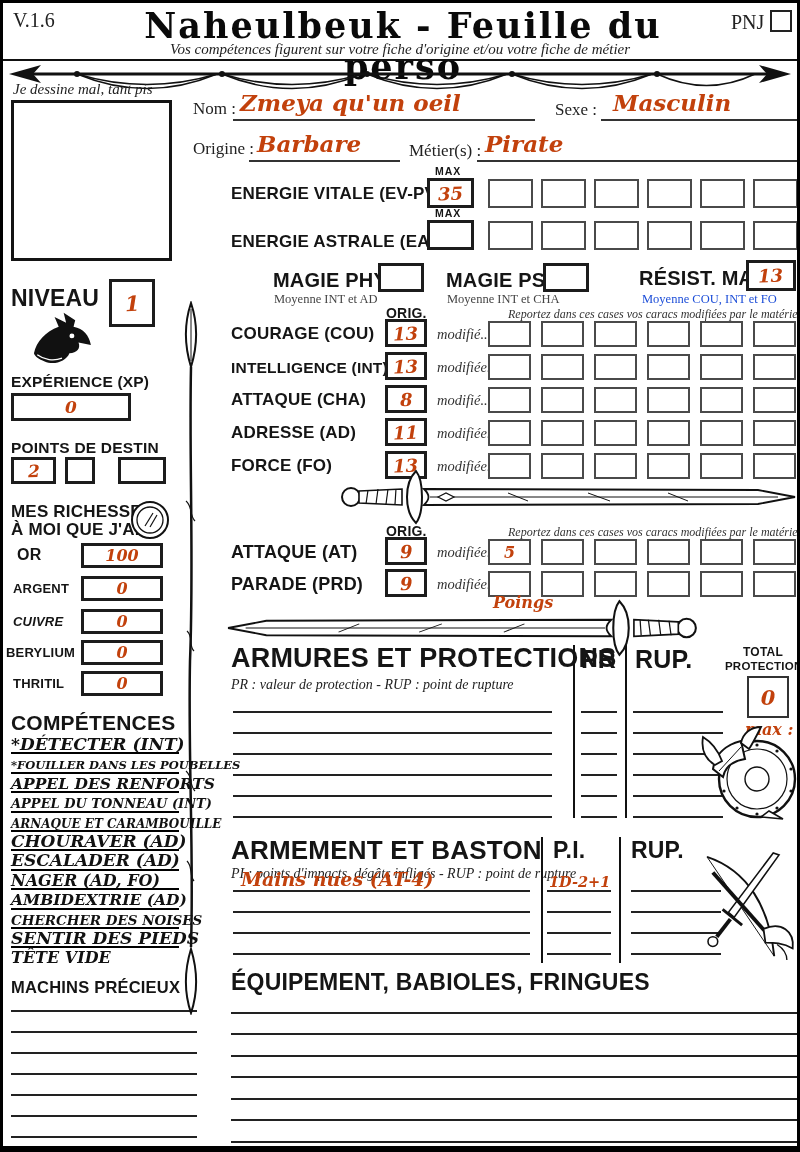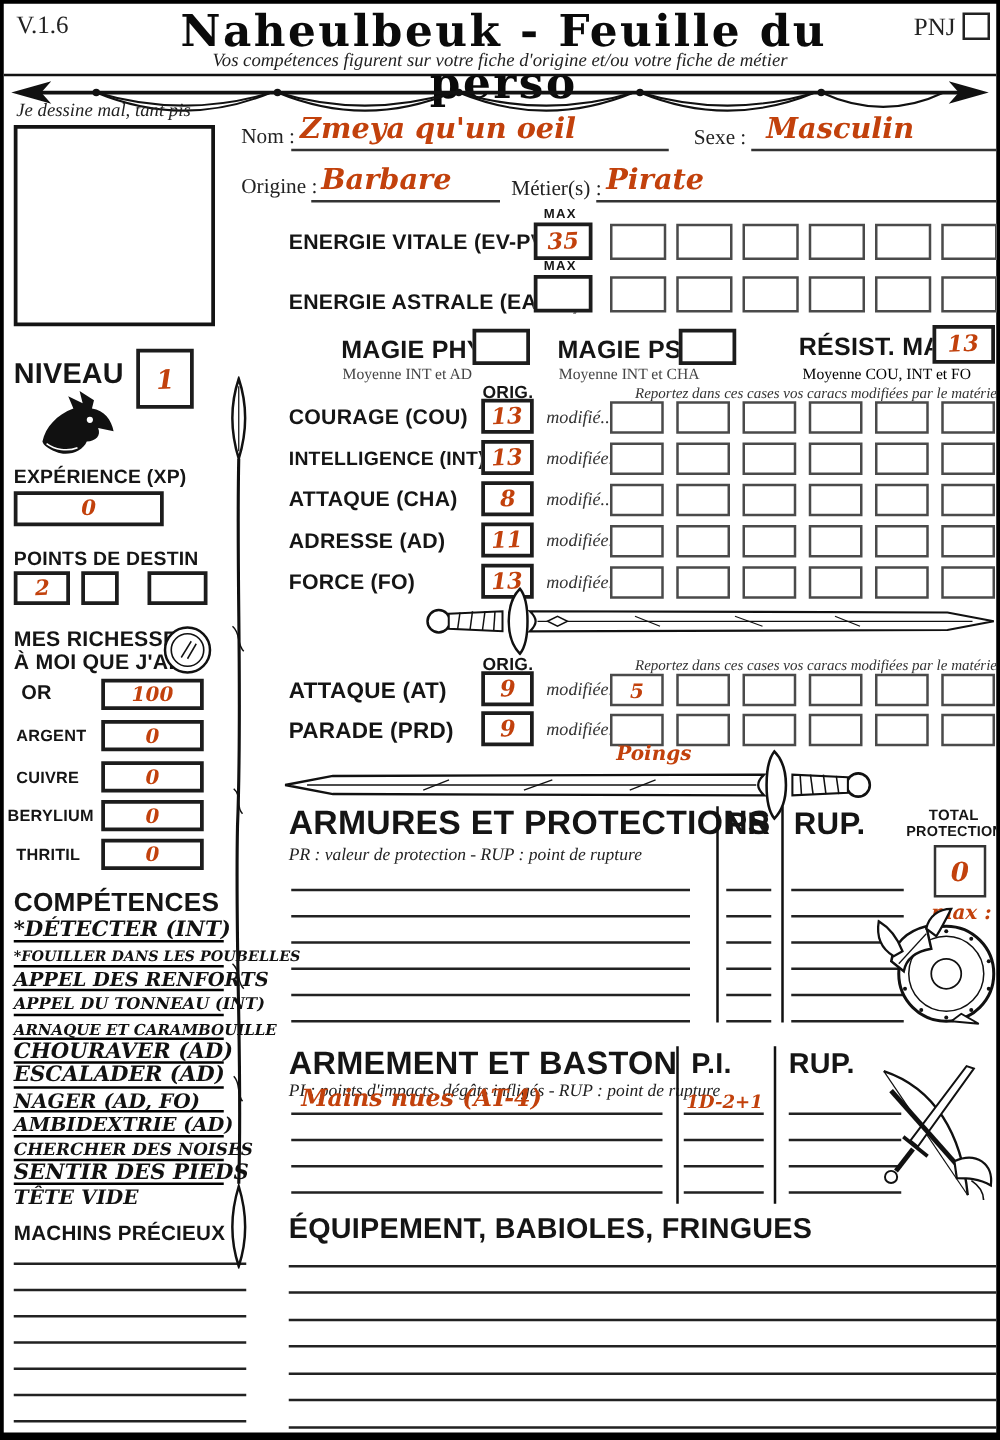--- a/index.html
+++ b/index.html
@@ -139,21 +139,21 @@
         <span class="hw" style="font-size:16px;">100</span>
       </span>
   </div>
   <div class="cur-row abs" style="top:573px;">
     <span class="cur-lbl lbl" style="left:10px;">ARGENT</span>
     <span class="cur-box box3">
         <span class="hw" style="font-size:16px;">0</span>
       </span>
   </div>
   <div class="cur-row abs" style="top:606px;">
-    <span class="cur-lbl lbl" style="left:10px;">CUIVRE</span>
+    <span class="cur-lbl lbl" style="left:10px;font-style:italic;">CUIVRE</span>
     <span class="cur-box box3">
         <span class="hw" style="font-size:16px;">0</span>
       </span>
   </div>
   <div class="cur-row abs" style="top:637px;">
     <span class="cur-lbl lbl" style="left:3px;text-align:right;">BERYLIUM</span>
     <span class="cur-box box3">
         <span class="hw" style="font-size:16px;">0</span>
       </span>
   </div>
@@ -259,21 +259,21 @@
   <div class="abs lbl" style="left:443px;top:266px;font-size:20px;">MAGIE PSY.</div>
   <div class="abs box3" style="left:540px;top:260px;width:46px;height:29px;">
       <span class="hw hw-in"></span>
     </div>
   <div class="abs ser" style="left:444px;top:289px;font-size:12.5px;color:#444;">Moyenne INT et CHA</div>
 
   <div class="abs lbl" style="left:636px;top:264px;font-size:20px;">RÉSIST. MAGIE</div>
   <div class="abs box3" style="left:743px;top:257px;width:50px;height:31px;">
       <span class="hw hw-in tilt">13</span>
     </div>
-  <div class="abs ser" style="left:639px;top:289px;font-size:12.5px;color:#000000;">Moyenne COU, INT et FO</div>
+  <div class="abs ser" style="left:639px;top:289px;font-size:12.5px;color:#1d4ed8;">Moyenne COU, INT et FO</div>
 
   <div class="abs lbl" style="left:383px;top:302px;font-size:14px;">ORIG.</div>
   <div class="abs ser it" style="left:505px;top:304px;font-size:12px;color:#333;">Reportez dans ces cases vos caracs modifiées par le matériel</div>
 
   <div class="crow" style="top:316px;">
     <span class="crow-label lbl">COURAGE (COU)</span>
     <span class="orig-box box3">
         <span class="hw hw-in tilt">13</span>
       </span>
     <span class="modif ser it">modifié...</span>

